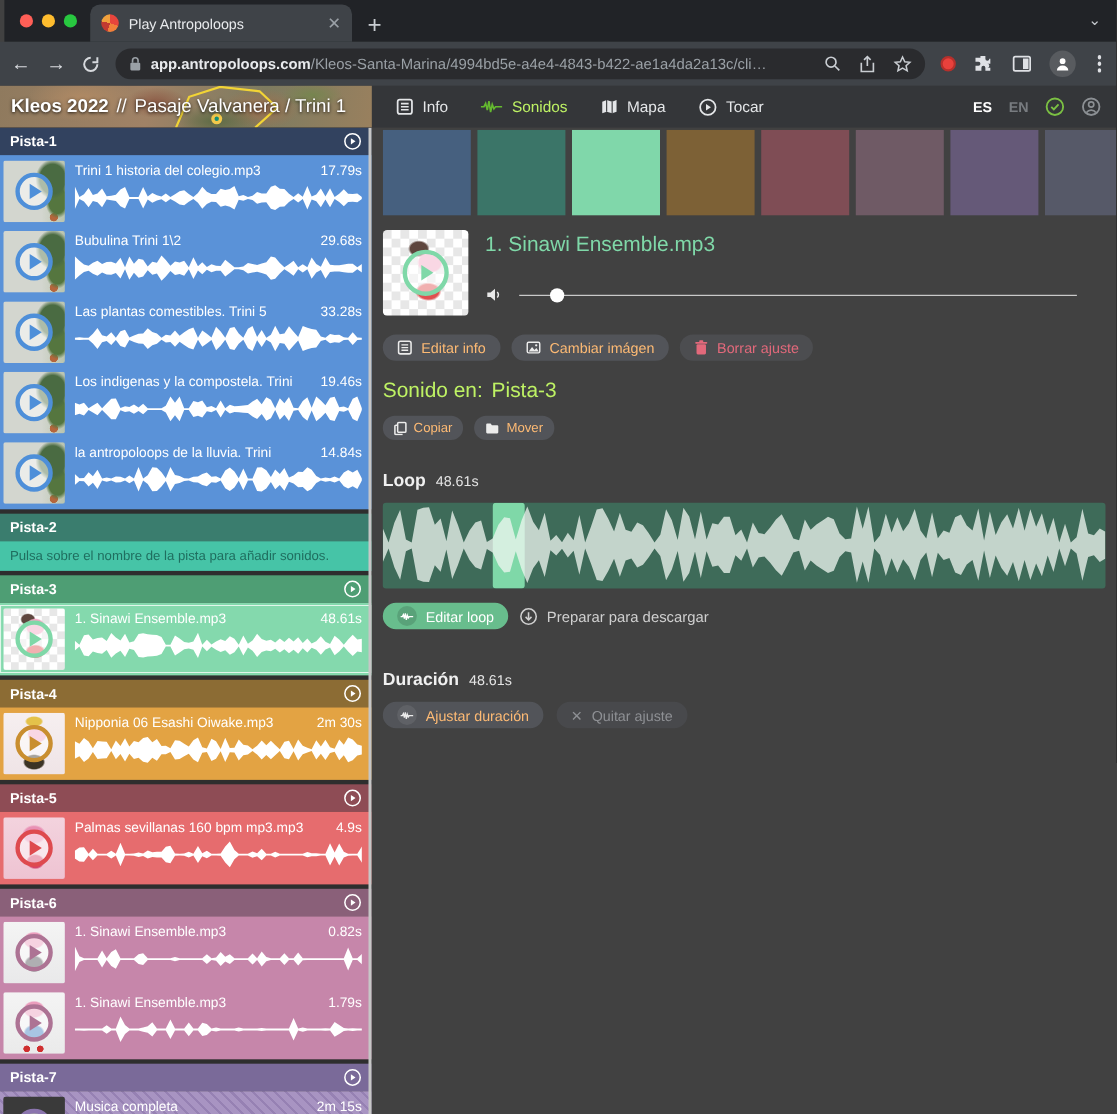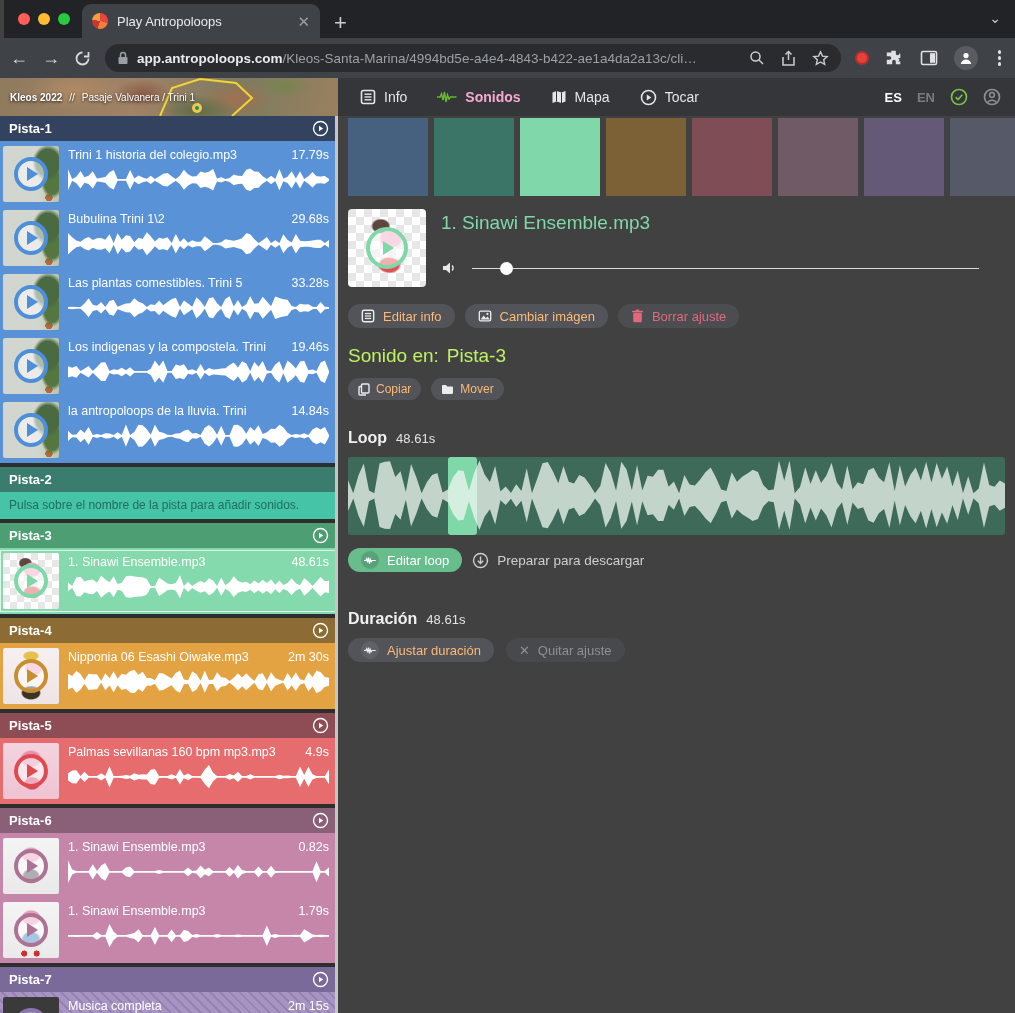--- a/index.html
+++ b/index.html
@@ -44,25 +44,25 @@
   .mapcrumb{position:relative;width:338px;height:38px;flex:0 0 338px;overflow:hidden;
     background:
       radial-gradient(40px 16px at 84% 22%,#76854f,transparent 70%),
       radial-gradient(56px 22px at 58% 85%,#5e6b45,transparent 70%),
       radial-gradient(70px 30px at 22% 30%,#b08a64,transparent 70%),
       radial-gradient(50px 26px at 70% 55%,#a0714f,transparent 72%),
       radial-gradient(40px 20px at 42% 40%,#8d5c47,transparent 70%),
       linear-gradient(100deg,#8f7a5e,#a08266 40%,#7d7b60 70%,#99805e);}
   .mapcrumb svg{position:absolute;inset:0;}
   .crumb{position:absolute;left:10px;top:0;height:38px;display:flex;align-items:center;gap:7px;
-    color:#fff;font-size:10px;text-shadow:0 1px 3px rgba(0,0,0,.85);white-space:nowrap;}
+    color:#fff;font-size:17px;text-shadow:0 1px 3px rgba(0,0,0,.85);white-space:nowrap;}
   .crumb .proj{font-weight:bold;}
   .appnav{display:flex;align-items:center;gap:30px;margin-left:22px;}
   .appnav .navitem{display:flex;align-items:center;gap:8px;color:#e4e6e8;font-size:14px;}
-  .appnav .navitem.active{color:#f9a8d4;font-weight:bold;}
+  .appnav .navitem.active{color:#bef264;}
   .lang-zone{margin-left:auto;display:flex;align-items:center;gap:15px;margin-right:14px;}
   .lang-es{color:#fff;font-weight:bold;font-size:13px;}
   .lang-en{color:#787c80;font-weight:bold;font-size:13px;}
 
   
   .content{position:absolute;top:116px;left:0;right:0;bottom:0;display:flex;overflow:hidden;}
 
   
   .sidebar{width:338px;flex:0 0 338px;background:#2e2e2e;position:relative;overflow:hidden;}
   .side-scrollbar{position:absolute;right:0;top:0;bottom:0;width:3px;background:#c6c6c6;}

